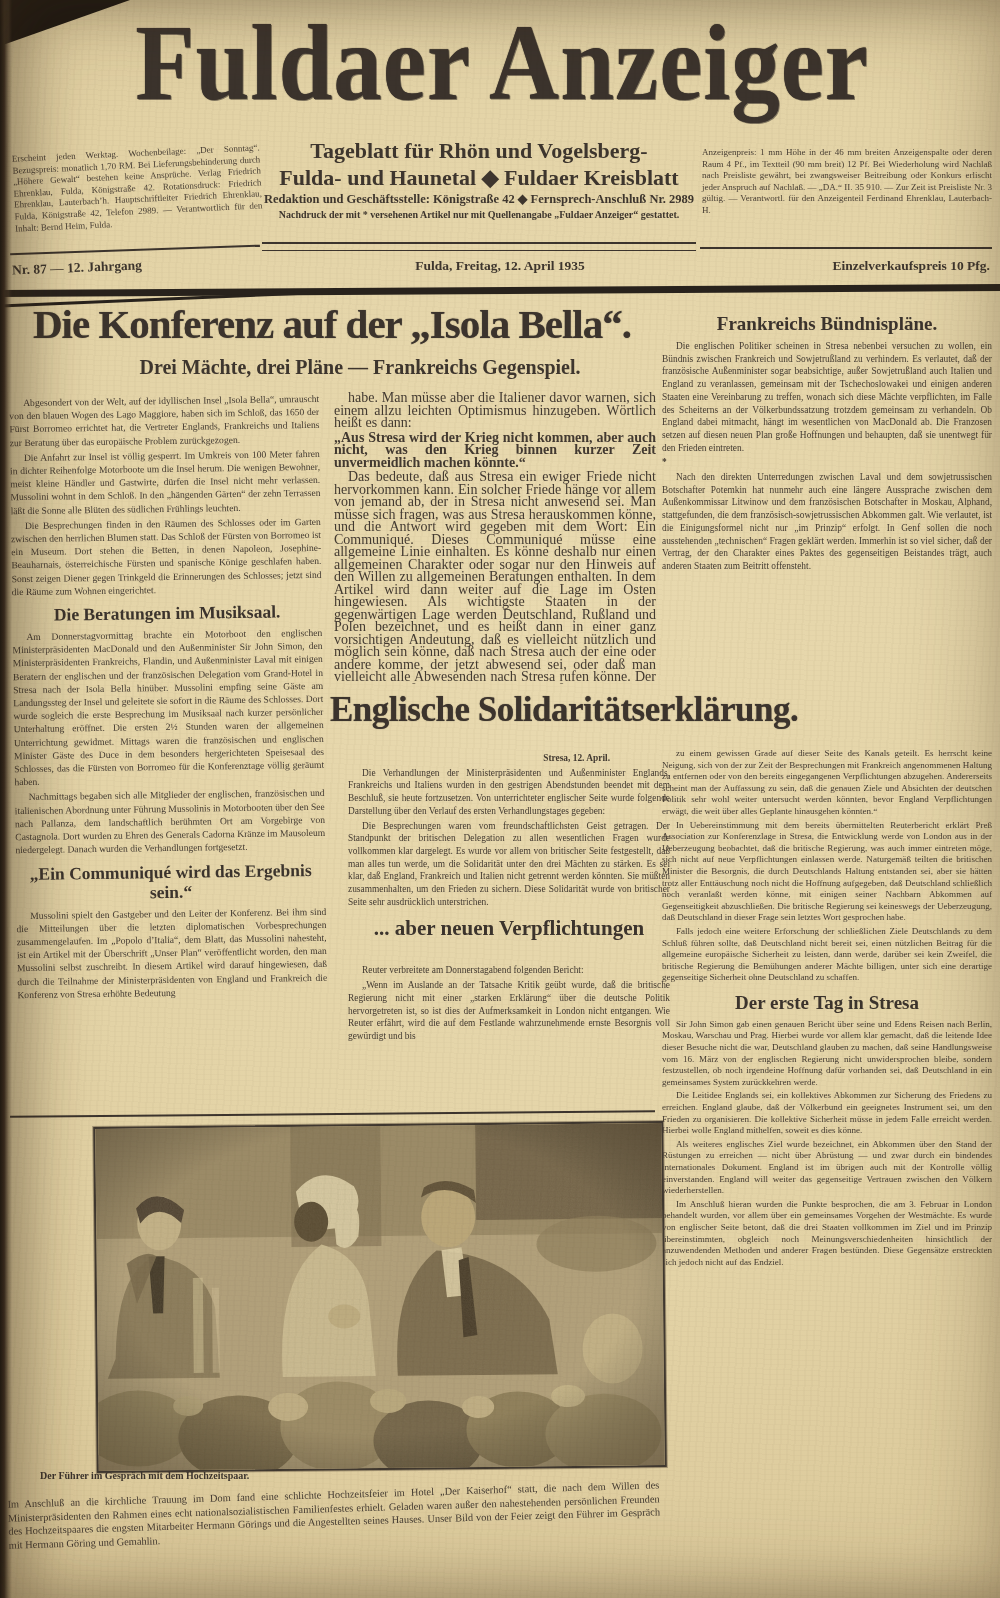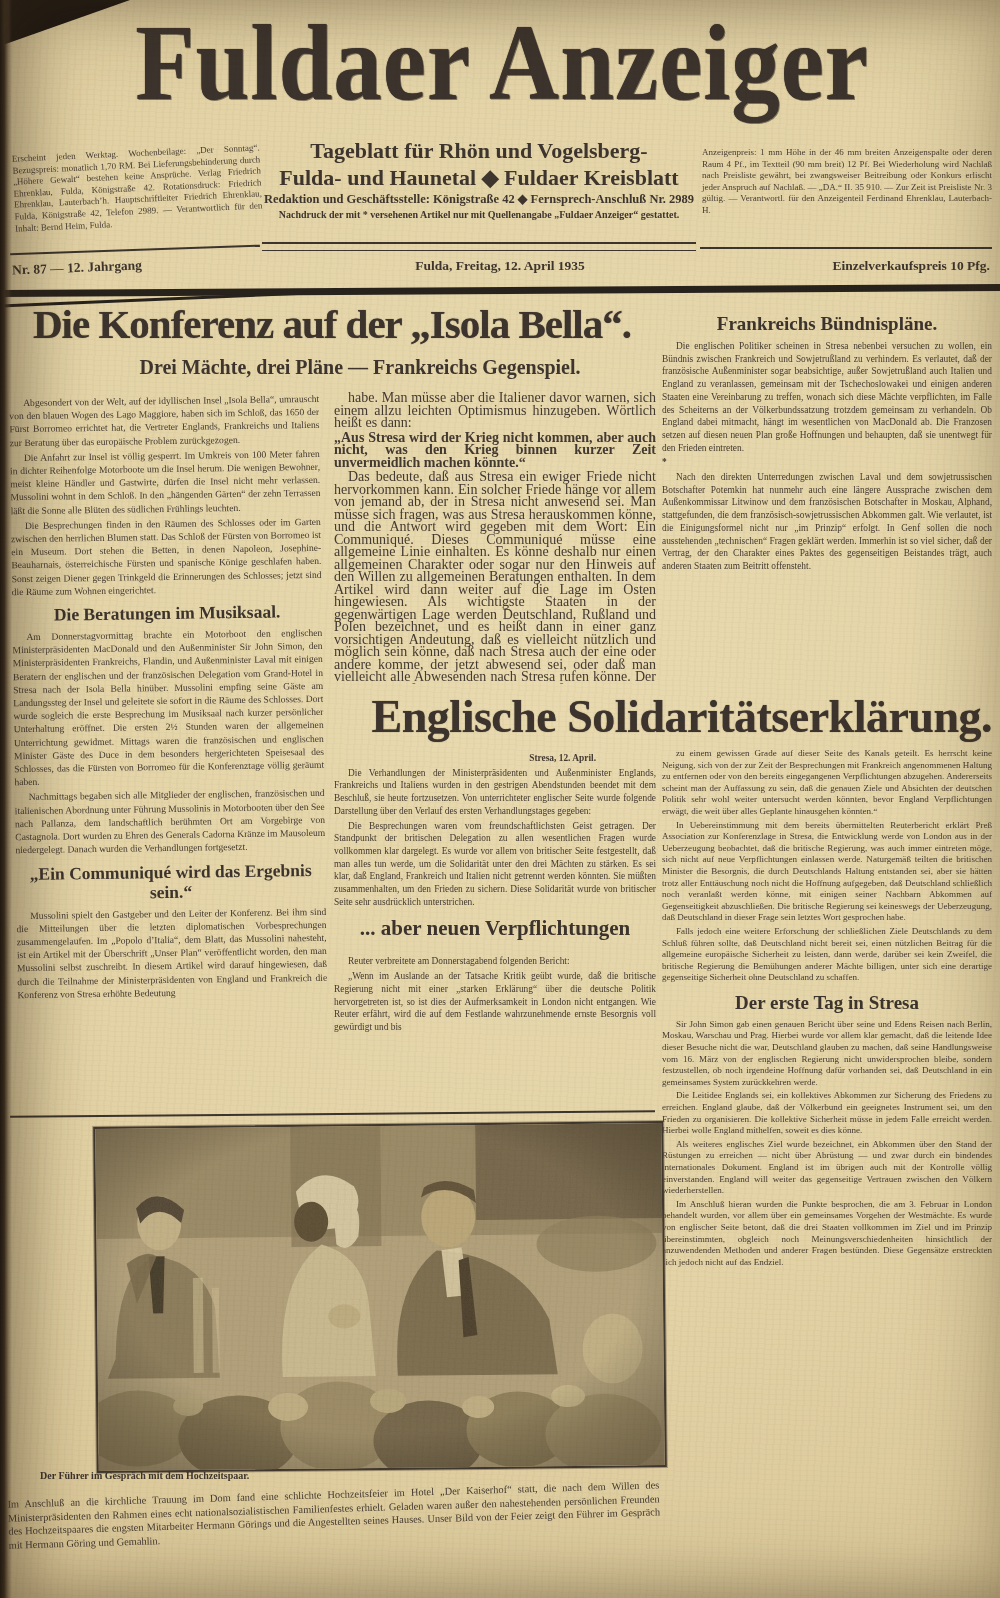--- a/index.html
+++ b/index.html
@@ -50,31 +50,31 @@
     font-size:41px;font-weight:bold;color:#3c342d;letter-spacing:-1px;white-space:nowrap;
     text-shadow:0 0 1px rgba(60,52,45,.8);}
   .subhead1{position:absolute;left:8px;top:356px;width:648px;text-align:center;
     font-size:20px;font-weight:bold;color:#3e362e;margin-left:28px;}
 
   .col{position:absolute;overflow:hidden;}
   .col p{margin:0 0 2px;text-indent:14px;text-align:justify;}
   .col1{left:14px;top:394px;width:310px;height:714px;font-size:9.6px;line-height:13.2px;transform:rotate(-.8deg);}
   .col2a{left:334px;top:392px;width:322px;height:292px;font-size:14px;line-height:12.5px;}
   .col3a{left:662px;top:305px;width:330px;height:386px;font-size:9.4px;line-height:12.7px;}
-  .col2b{left:334px;top:752px;width:322px;height:356px;font-size:9.4px;line-height:12.7px;}
+  .col2b{left:348px;top:752px;width:322px;height:356px;font-size:9.4px;line-height:12.7px;}
   .col3b{left:662px;top:748px;width:330px;height:800px;font-size:9.05px;line-height:11.6px;}
   .colhead{font-size:17.5px;font-weight:bold;text-align:center;margin:7px 0 5px;text-indent:0;color:#3c342d;line-height:20px;}
   .colhead-lg{font-size:19px;margin:9px 0 6px;}
   .quoteblock{font-weight:bold;text-align:center;margin:2px 12px 4px;text-indent:0 !important;}
   .star{text-align:center;text-indent:0 !important;font-weight:bold;margin:3px 0;}
   .datemark{text-align:right !important;text-indent:0 !important;font-weight:bold;padding-right:60px;}
-  .subhead2{font-size:21px;font-weight:bold;text-align:center;line-height:25px;margin:8px 0 14px;text-indent:0 !important;color:#3c342d;}
-
-  .headline2{position:absolute;left:330px;top:690px;width:662px;text-align:right;
-    font-size:46px;font-weight:bold;color:#3c342d;letter-spacing:-.5px;white-space:nowrap;
+  .subhead2{font-size:21px;font-weight:bold;text-align:center;line-height:25px;margin:8px 0 23px;text-indent:0 !important;color:#3c342d;}
+
+  .headline2{position:absolute;left:330px;top:690px;width:662px;text-align:left;
+    font-size:35px;font-weight:bold;color:#3c342d;letter-spacing:-.5px;white-space:nowrap;
     text-shadow:0 0 1px rgba(60,52,45,.8);}
 
   .photo-rule{position:absolute;left:10px;top:1113px;width:645px;height:2px;background:#3c342d;transform:rotate(-.5deg);}
   .photo-frame{position:absolute;left:95px;top:1124px;width:566px;height:342px;
     border:2px solid #40382f;transform:rotate(-.6deg);background:#b3a17a;box-shadow:0 0 0 1px rgba(70,58,45,.4);}
   .photo-frame svg{display:block;width:100%;height:100%;}
   .caption-title{position:absolute;left:40px;top:1470px;width:600px;text-align:left;
     font-size:10px;font-weight:bold;color:#3c342d;}
   .caption-body{position:absolute;left:8px;top:1488px;width:652px;
     font-size:10.4px;line-height:13.6px;text-align:justify;transform:rotate(-1.7deg);color:#45

